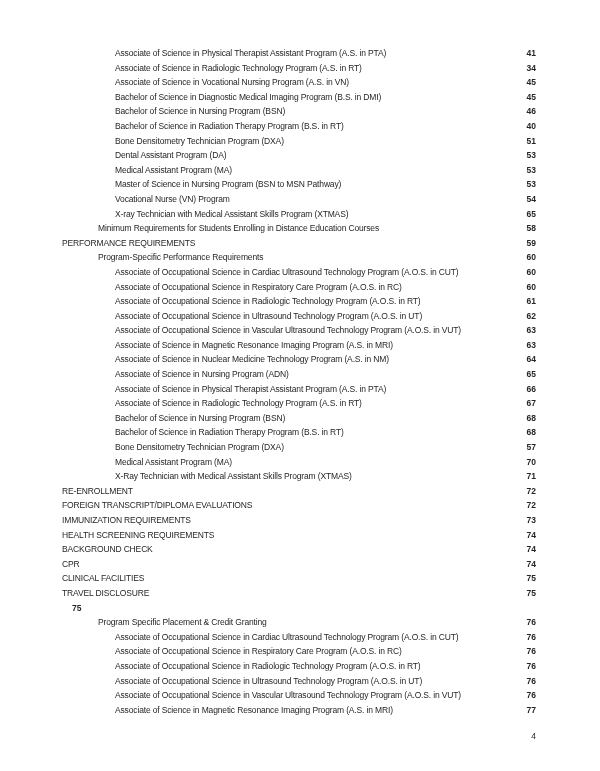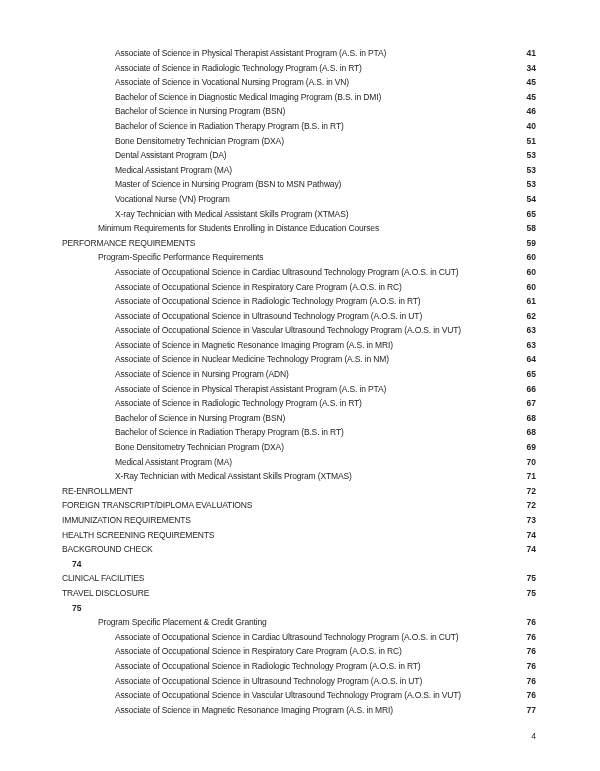--- a/index.html
+++ b/index.html
@@ -194,21 +194,21 @@
     <span class="toc-page">68</span>
   </div>
 
   <div class="toc-row">
     <span class="toc-label lvl2">Bachelor of Science in Radiation Therapy Program (B.S. in RT)</span>
     <span class="toc-page">68</span>
   </div>
 
   <div class="toc-row">
     <span class="toc-label lvl2">Bone Densitometry Technician Program (DXA)</span>
-    <span class="toc-page">69</span>
+    <span class="toc-page">57</span>
   </div>
 
   <div class="toc-row">
     <span class="toc-label lvl2">Medical Assistant Program (MA)</span>
     <span class="toc-page">70</span>
   </div>
 
   <div class="toc-row">
     <span class="toc-label lvl2">X-Ray Technician with Medical Assistant Skills Program (XTMAS)</span>
     <span class="toc-page">71</span>
@@ -233,20 +233,21 @@
     <span class="toc-label lvl0">HEALTH SCREENING REQUIREMENTS</span>
     <span class="toc-page">74</span>
   </div>
 
   <div class="toc-row">
     <span class="toc-label lvl0">BACKGROUND CHECK</span>
     <span class="toc-page">74</span>
   </div>
 
   <div class="toc-row">
+    <span class="toc-label lvl0">CPR</span>
     <span class="toc-page">74</span>
   </div>
 
   <div class="toc-row">
     <span class="toc-label lvl0">CLINICAL FACILITIES</span>
     <span class="toc-page">75</span>
   </div>
 
   <div class="toc-row">
     <span class="toc-label lvl0">TRAVEL DISCLOSURE</span>

